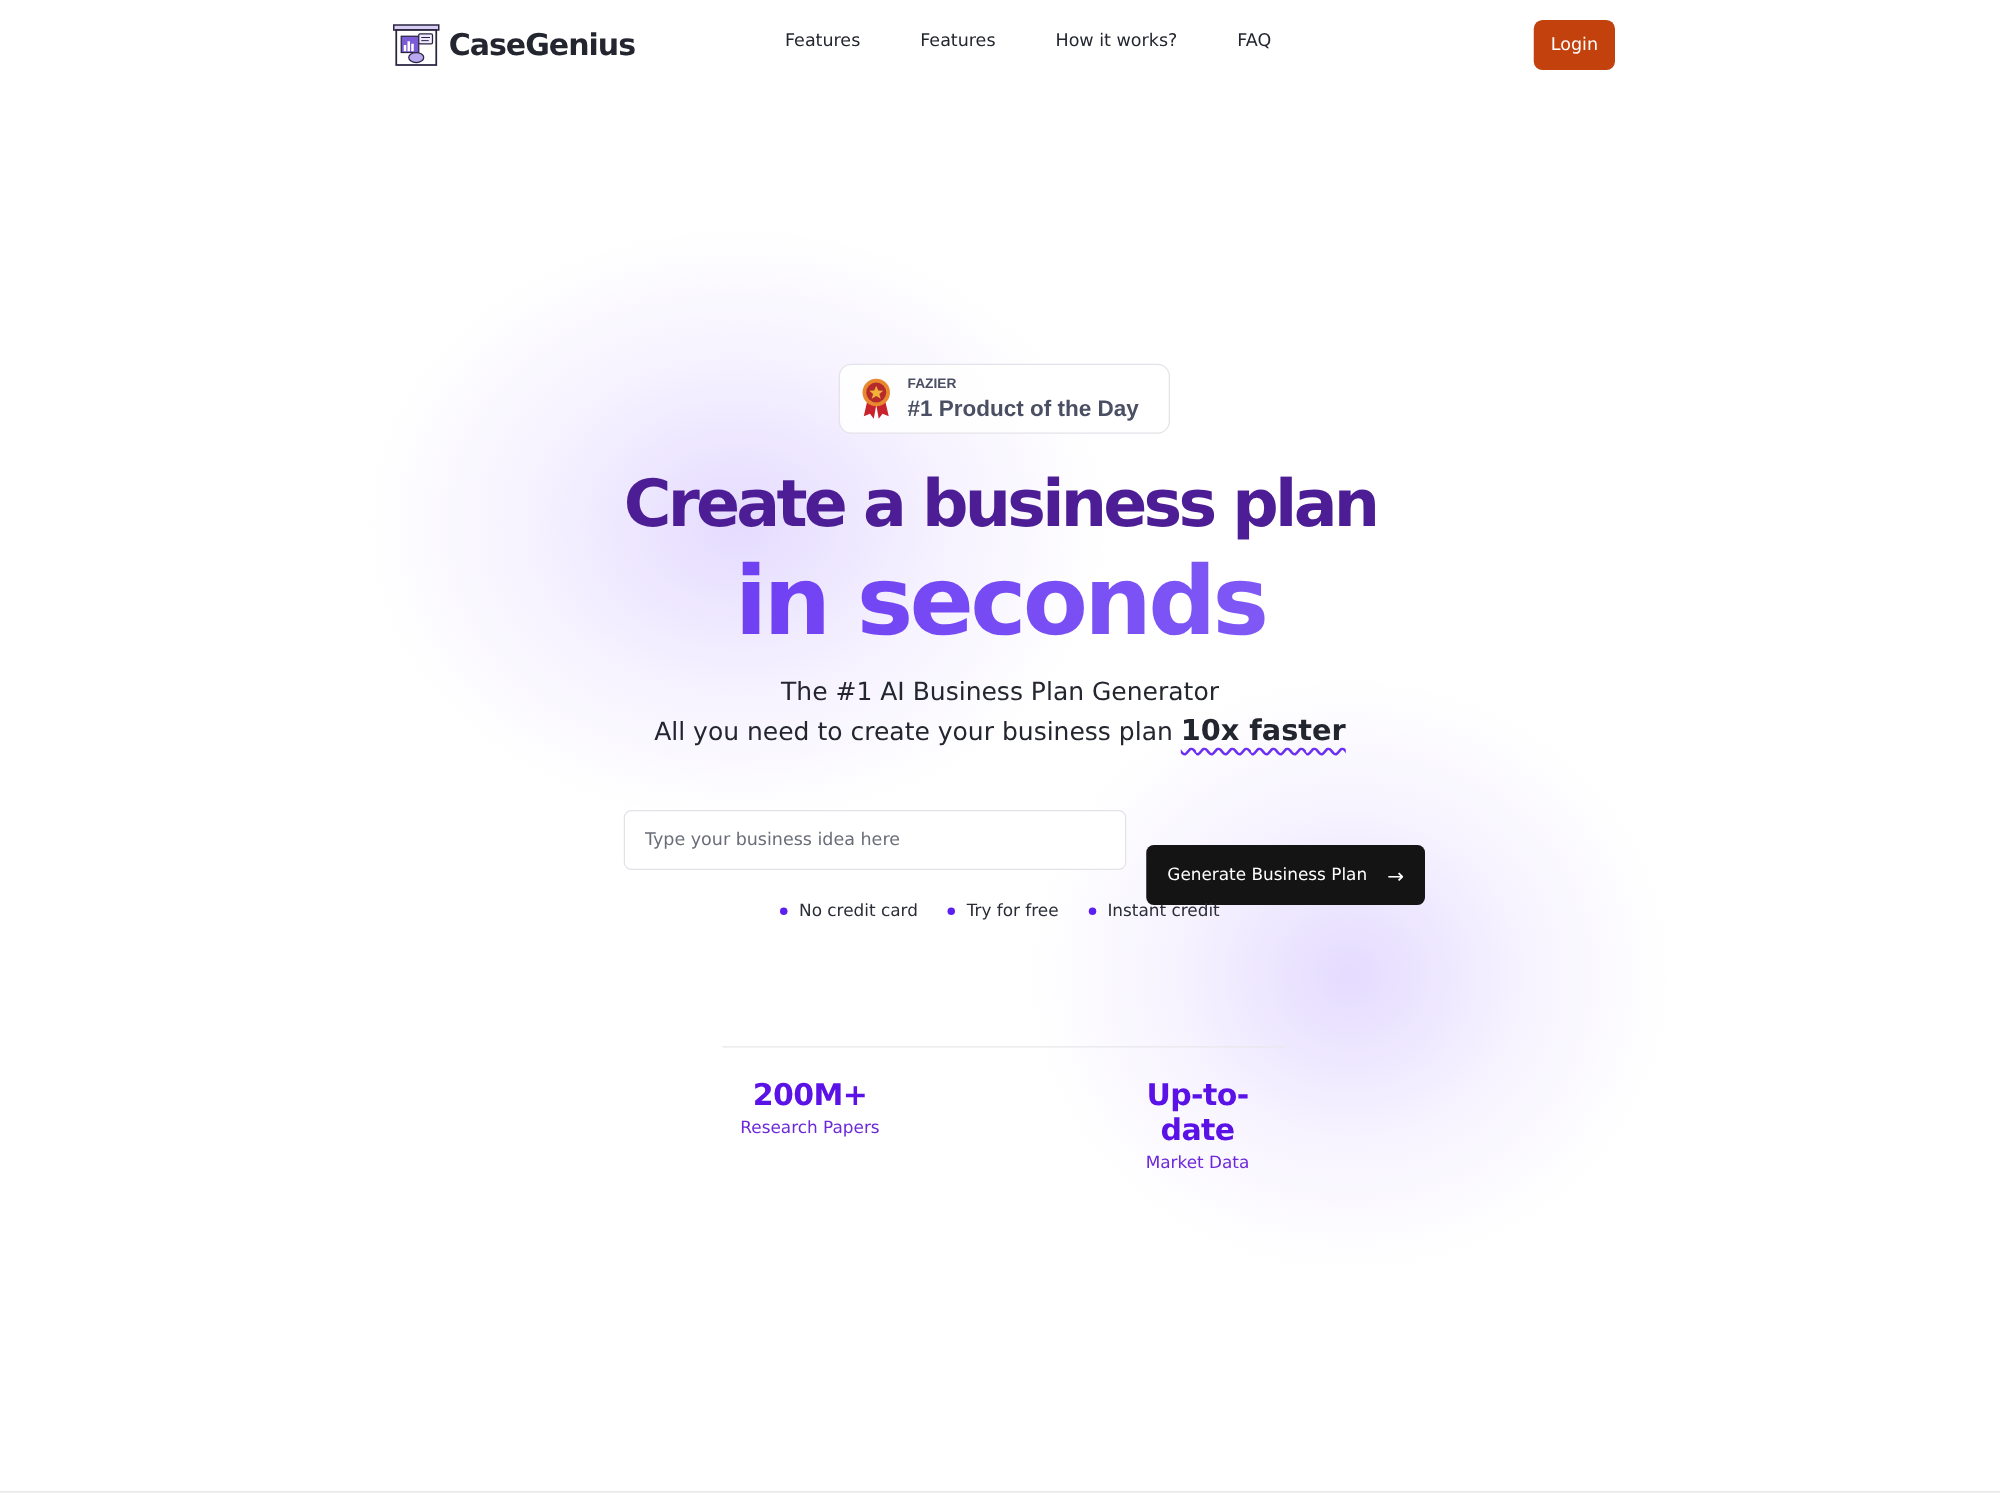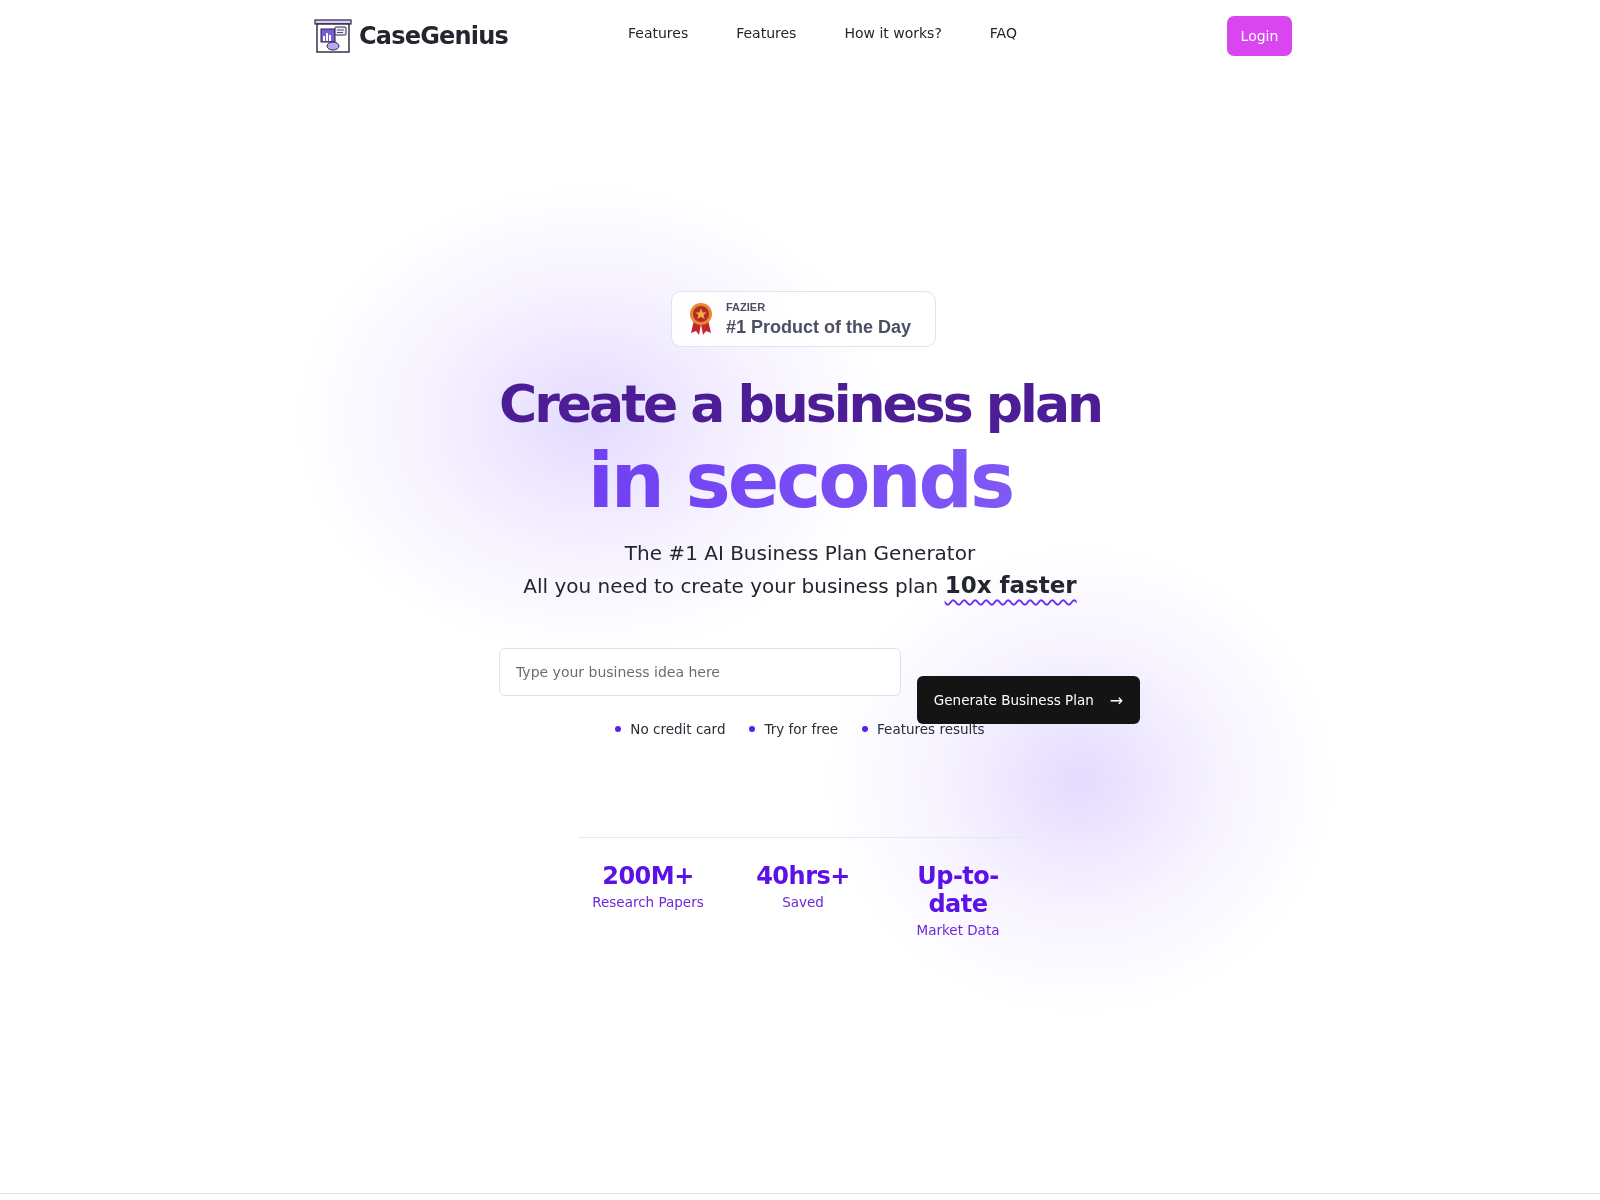--- a/index.html
+++ b/index.html
@@ -20,21 +20,21 @@
   }
 
   .nav { position: absolute; left: 0; top: 0; width: 1305px; height: 72px; }
   .logo { position: absolute; left: 313px; top: 18px; display: flex; align-items: center; gap: 6px; }
   .logo-icon { width: 40px; height: 36px; }
   .logo-text { font-size: 24px; font-weight: bold; color: #23262f; letter-spacing: -0.8px; }
   .nav-links { position: absolute; left: 628px; top: 25px; display: flex; gap: 48px; }
   .nav-link { font-size: 14px; color: #23262f; text-decoration: none; cursor: pointer; }
   .login-btn {
     position: absolute; left: 1227px; top: 16px; width: 65px; height: 40px;
-    background: #d946ef; color: #fff; border-radius: 7px; border: none;
+    background: #c2410c; color: #fff; border-radius: 7px; border: none;
     font-size: 14px; font-family: "DejaVu Sans", sans-serif; cursor: pointer;
   }
 
   .badge {
     position: absolute; left: 671px; top: 291px; width: 265px; height: 56px;
     border: 1px solid #e3e3ea; border-radius: 10px; background: rgba(255,255,255,0.85);
     display: flex; align-items: center; padding-left: 16px;
   }
   .badge-icon { width: 26px; height: 34px; margin-right: 12px; }
   .badge-text { display: flex; flex-direction: column; }
@@ -155,34 +155,30 @@
   <div class="perk">
     <span class="dot"></span>
     <span>No credit card</span>
   </div>
   <div class="perk">
     <span class="dot"></span>
     <span>Try for free</span>
   </div>
   <div class="perk">
     <span class="dot"></span>
-    <span>Features results</span>
+    <span>Instant credit</span>
   </div>
 </div>
 
 <div class="divider"></div>
 
 <section class="stats">
   <div class="stat">
     <div class="stat-value">200M+</div>
     <div class="stat-label">Research Papers</div>
   </div>
   <div class="stat">
-    <div class="stat-value">40hrs+</div>
-    <div class="stat-label">Saved</div>
-  </div>
-  <div class="stat">
     <div class="stat-value">Up-to-date</div>
     <div class="stat-label">Market Data</div>
   </div>
 </section>
 
 <div class="bottom-rule"></div>
 
 </body></html>

